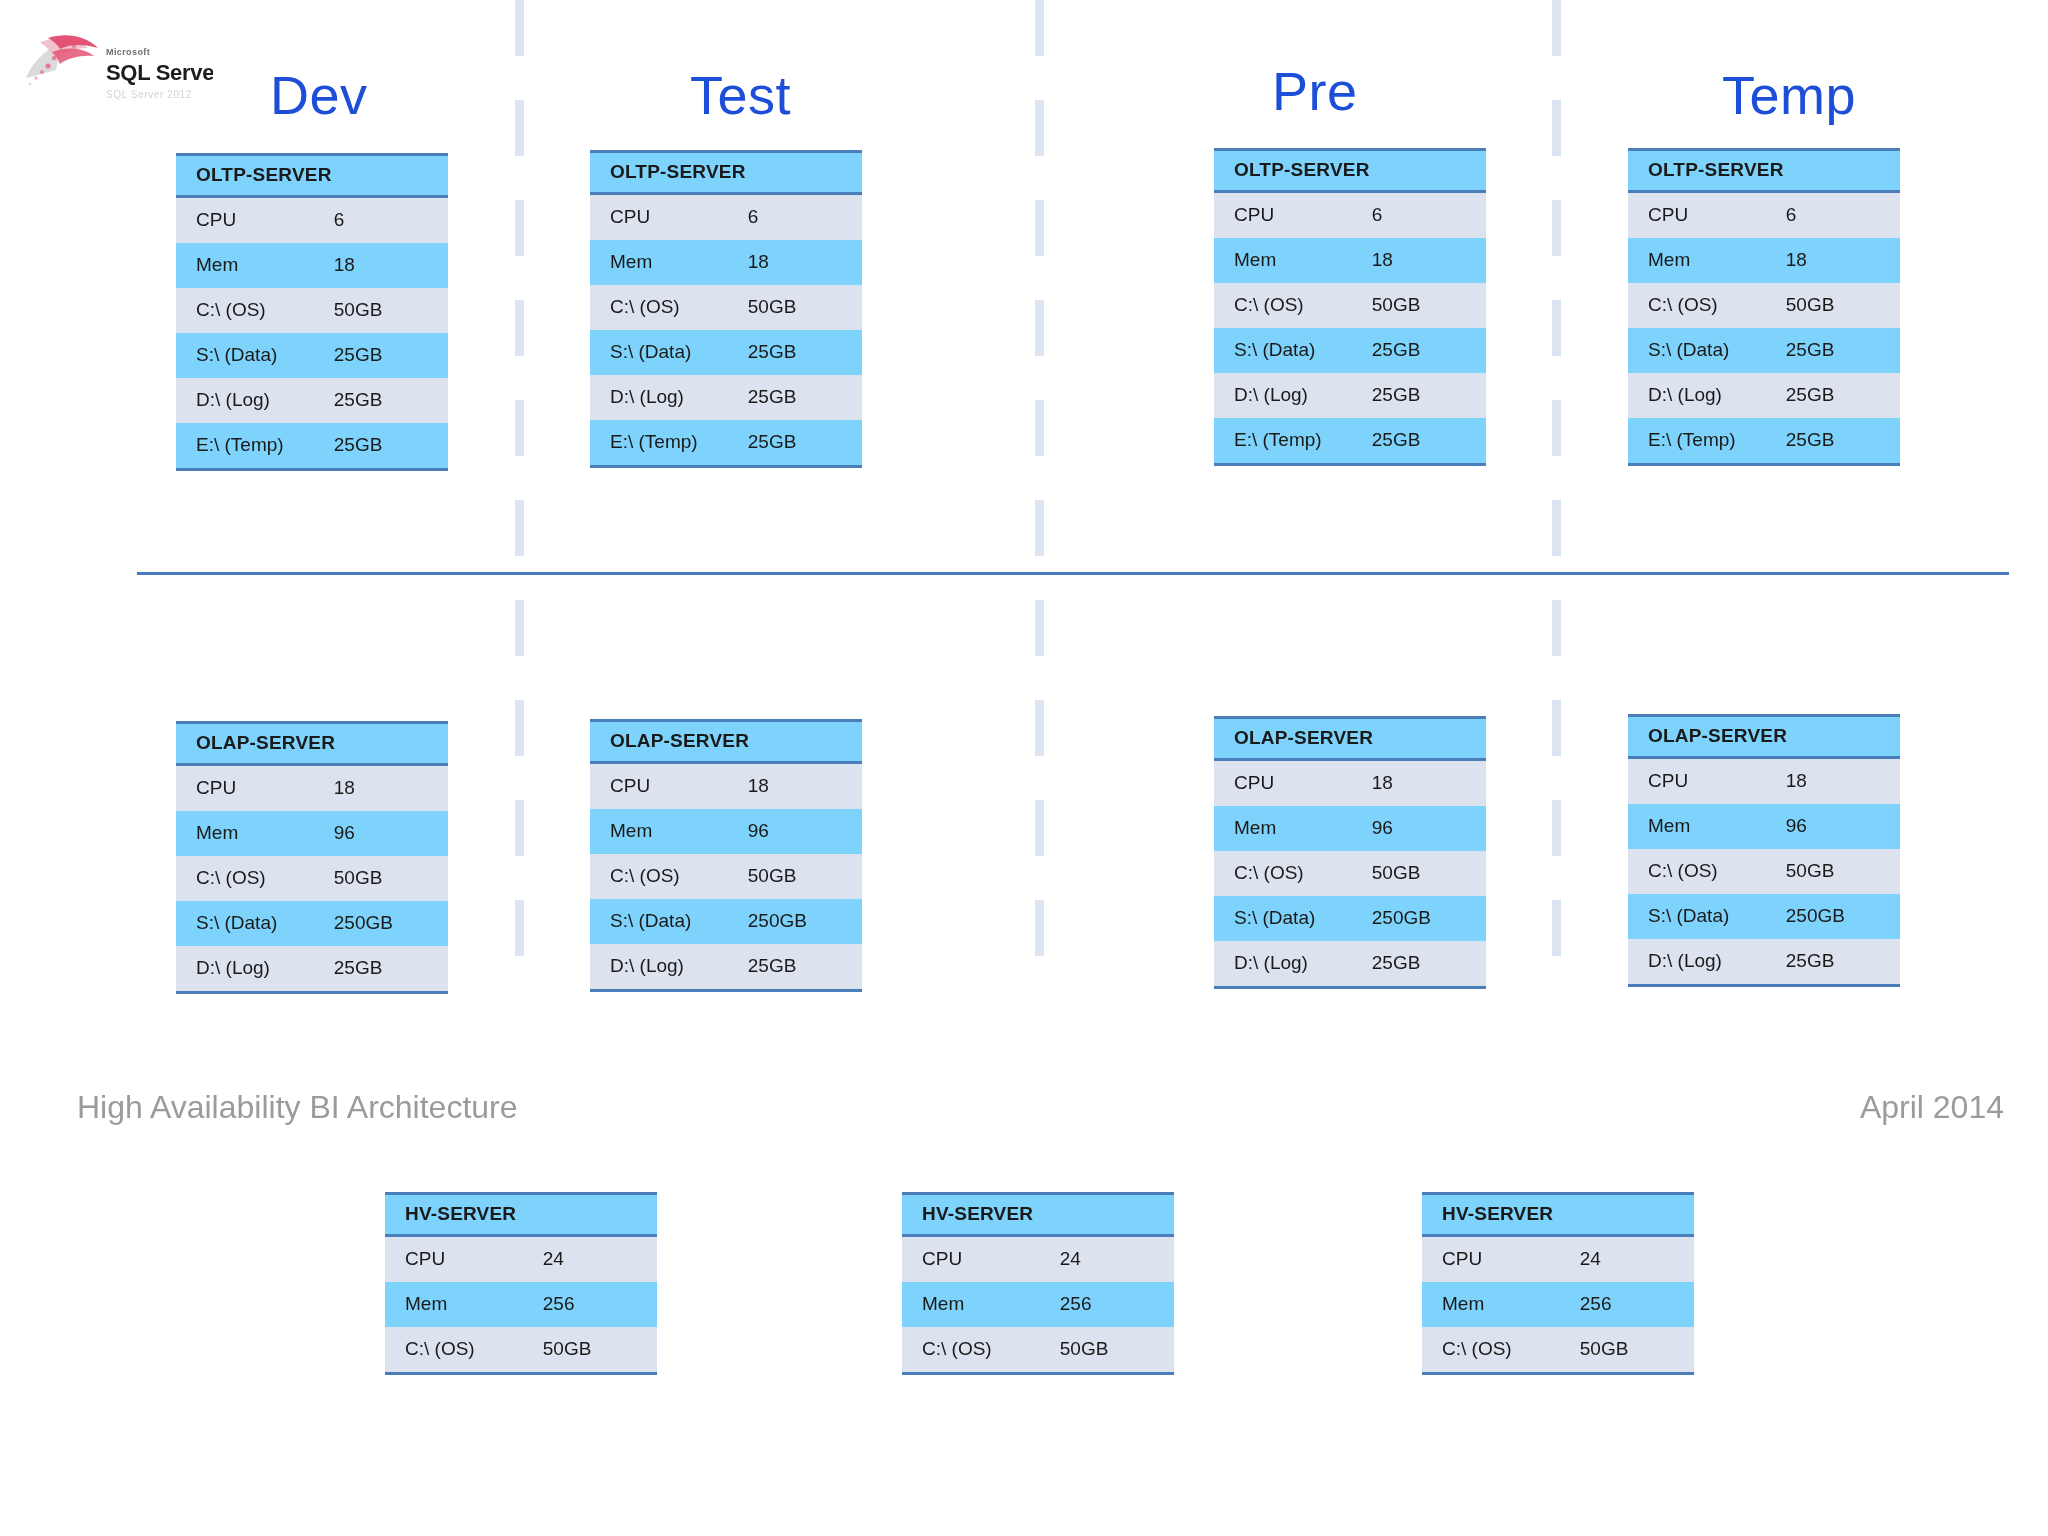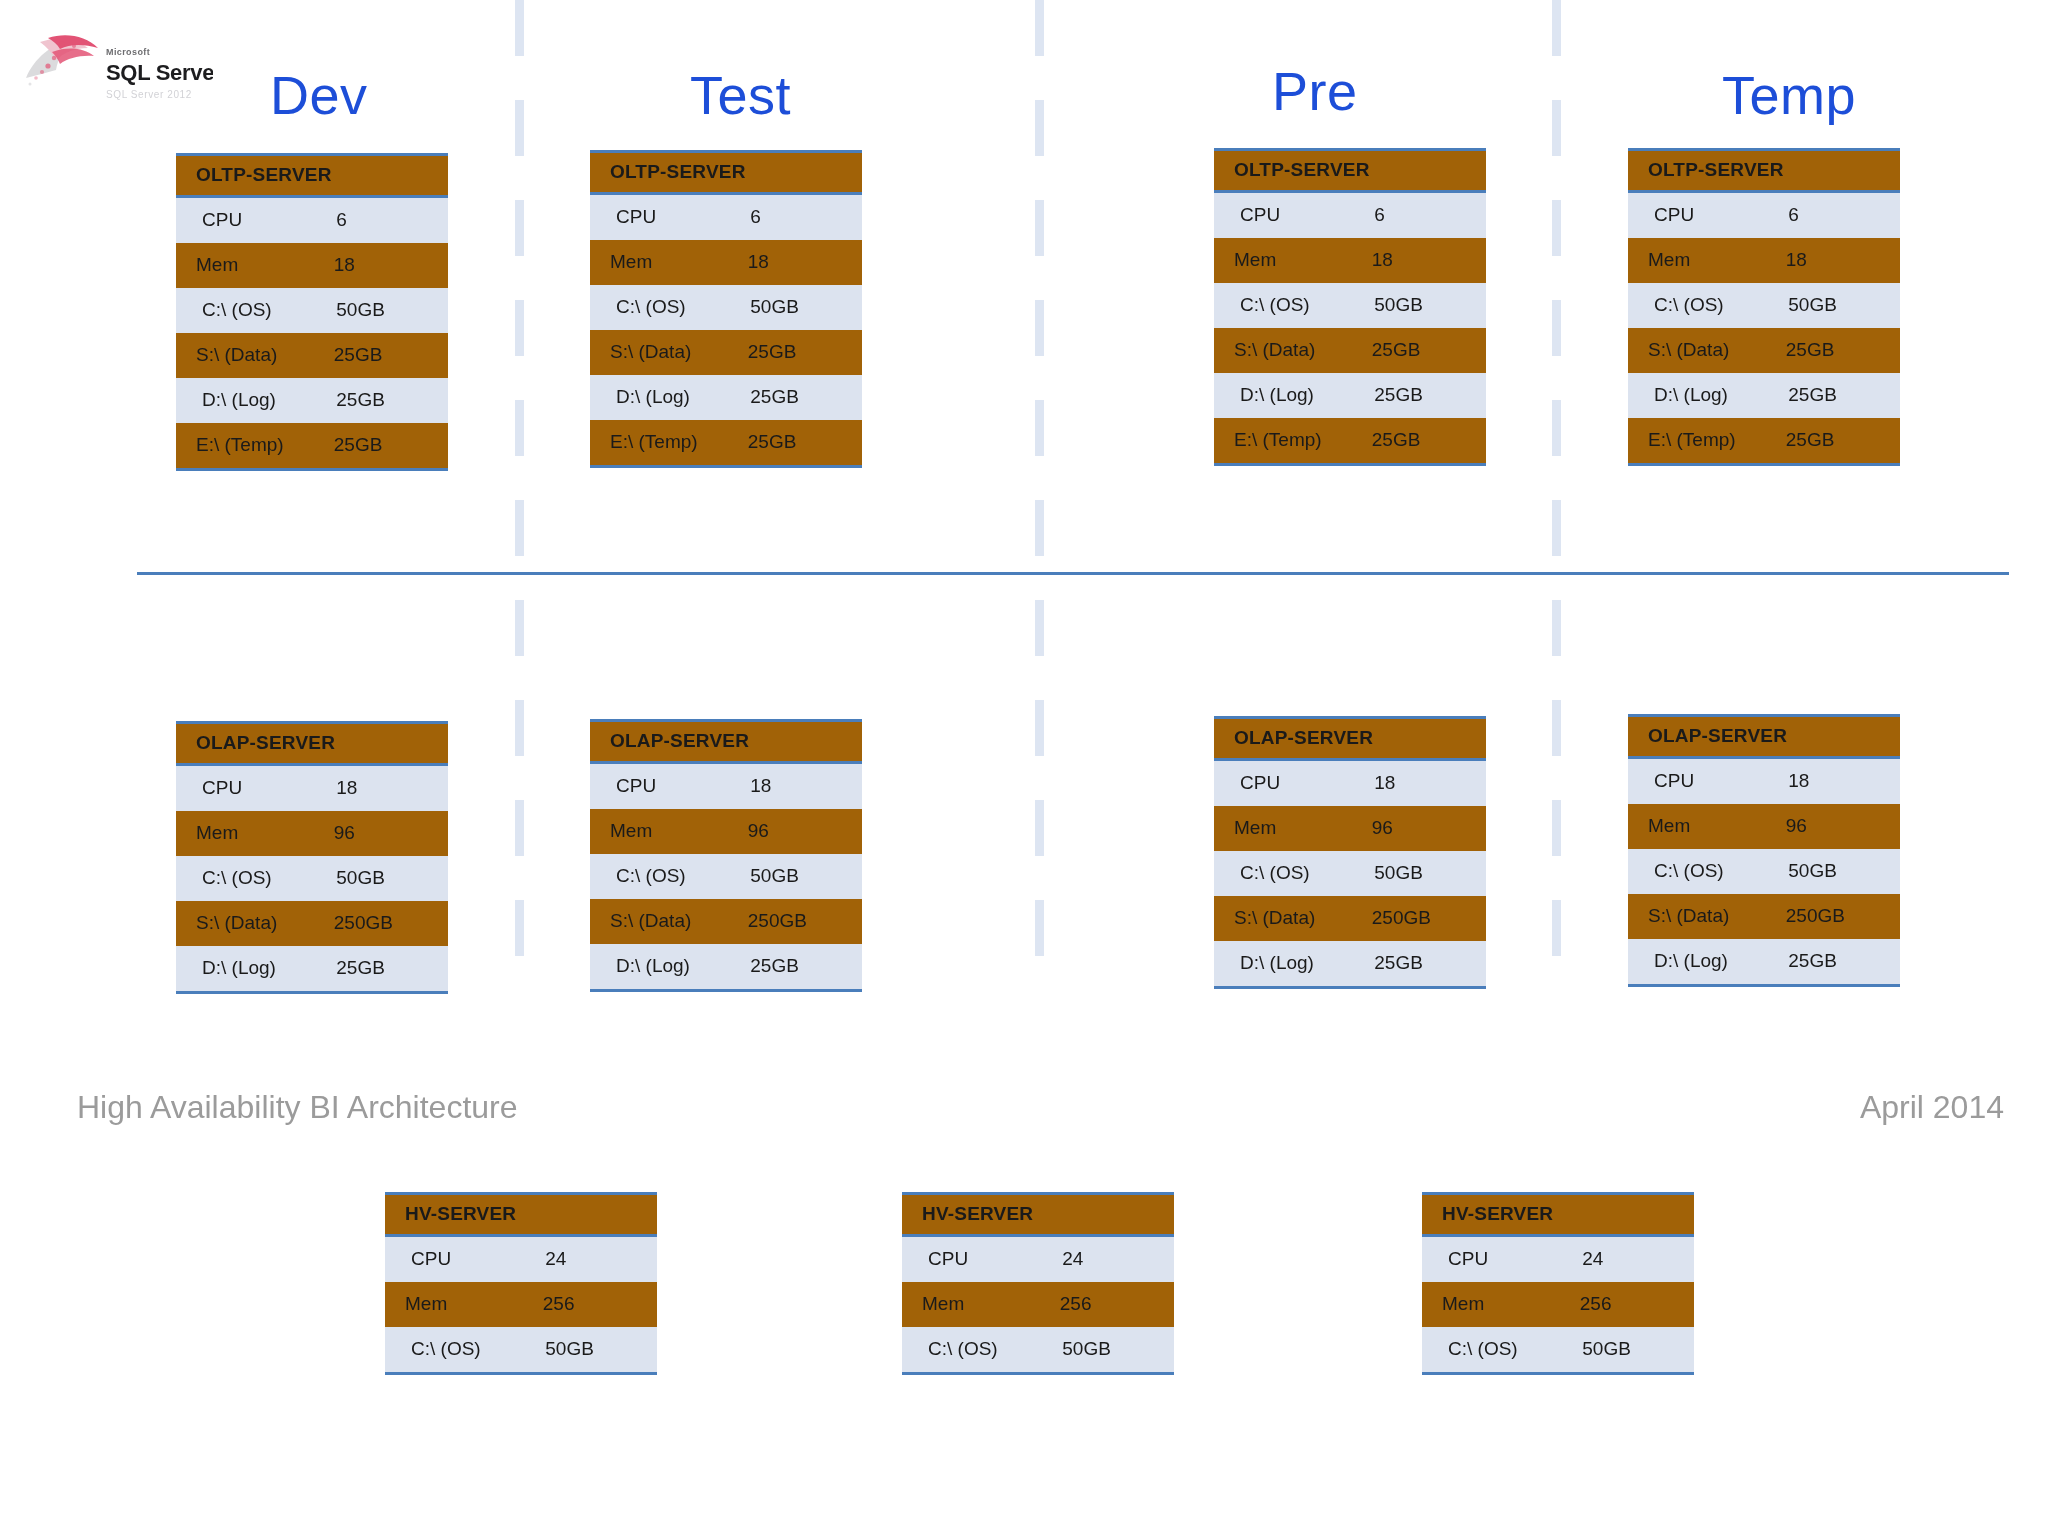--- a/index.html
+++ b/index.html
@@ -56,21 +56,21 @@
     left: 137px;
     top: 572px;
     width: 1872px;
     height: 3px;
     background: #4a7ebb;
   }
 
   
   .spec-table {
     position: absolute;
-    background: #a16207;
+    background: #7dd3fc;
   }
   .spec-table .tbl-top {
     height: 3px;
     background: #4a7ebb;
     width: 100%;
   }
   .spec-table .tbl-title {
     font-size: 19px;
     font-weight: bold;
     color: #1a1a1a;
@@ -88,21 +88,21 @@
     background: #4a7ebb;
     width: 100%;
   }
   .spec-row {
     display: flex;
     align-items: center;
     height: 45px;
     font-size: 19px;
     color: #1a1a1a;
   }
-  .spec-row.alt { background: #dce3ef; padding-left: 6px; }
+  .spec-row.alt { background: #dce3ef; }
   .spec-row .k { padding-left: 20px; width: 58%; }
   .spec-row .v { width: 42%; }
 
   
   .footer-left {
     position: absolute;
     left: 46px;
     bottom: 34px;
     font-size: 32px;
     font-weight: 300;

